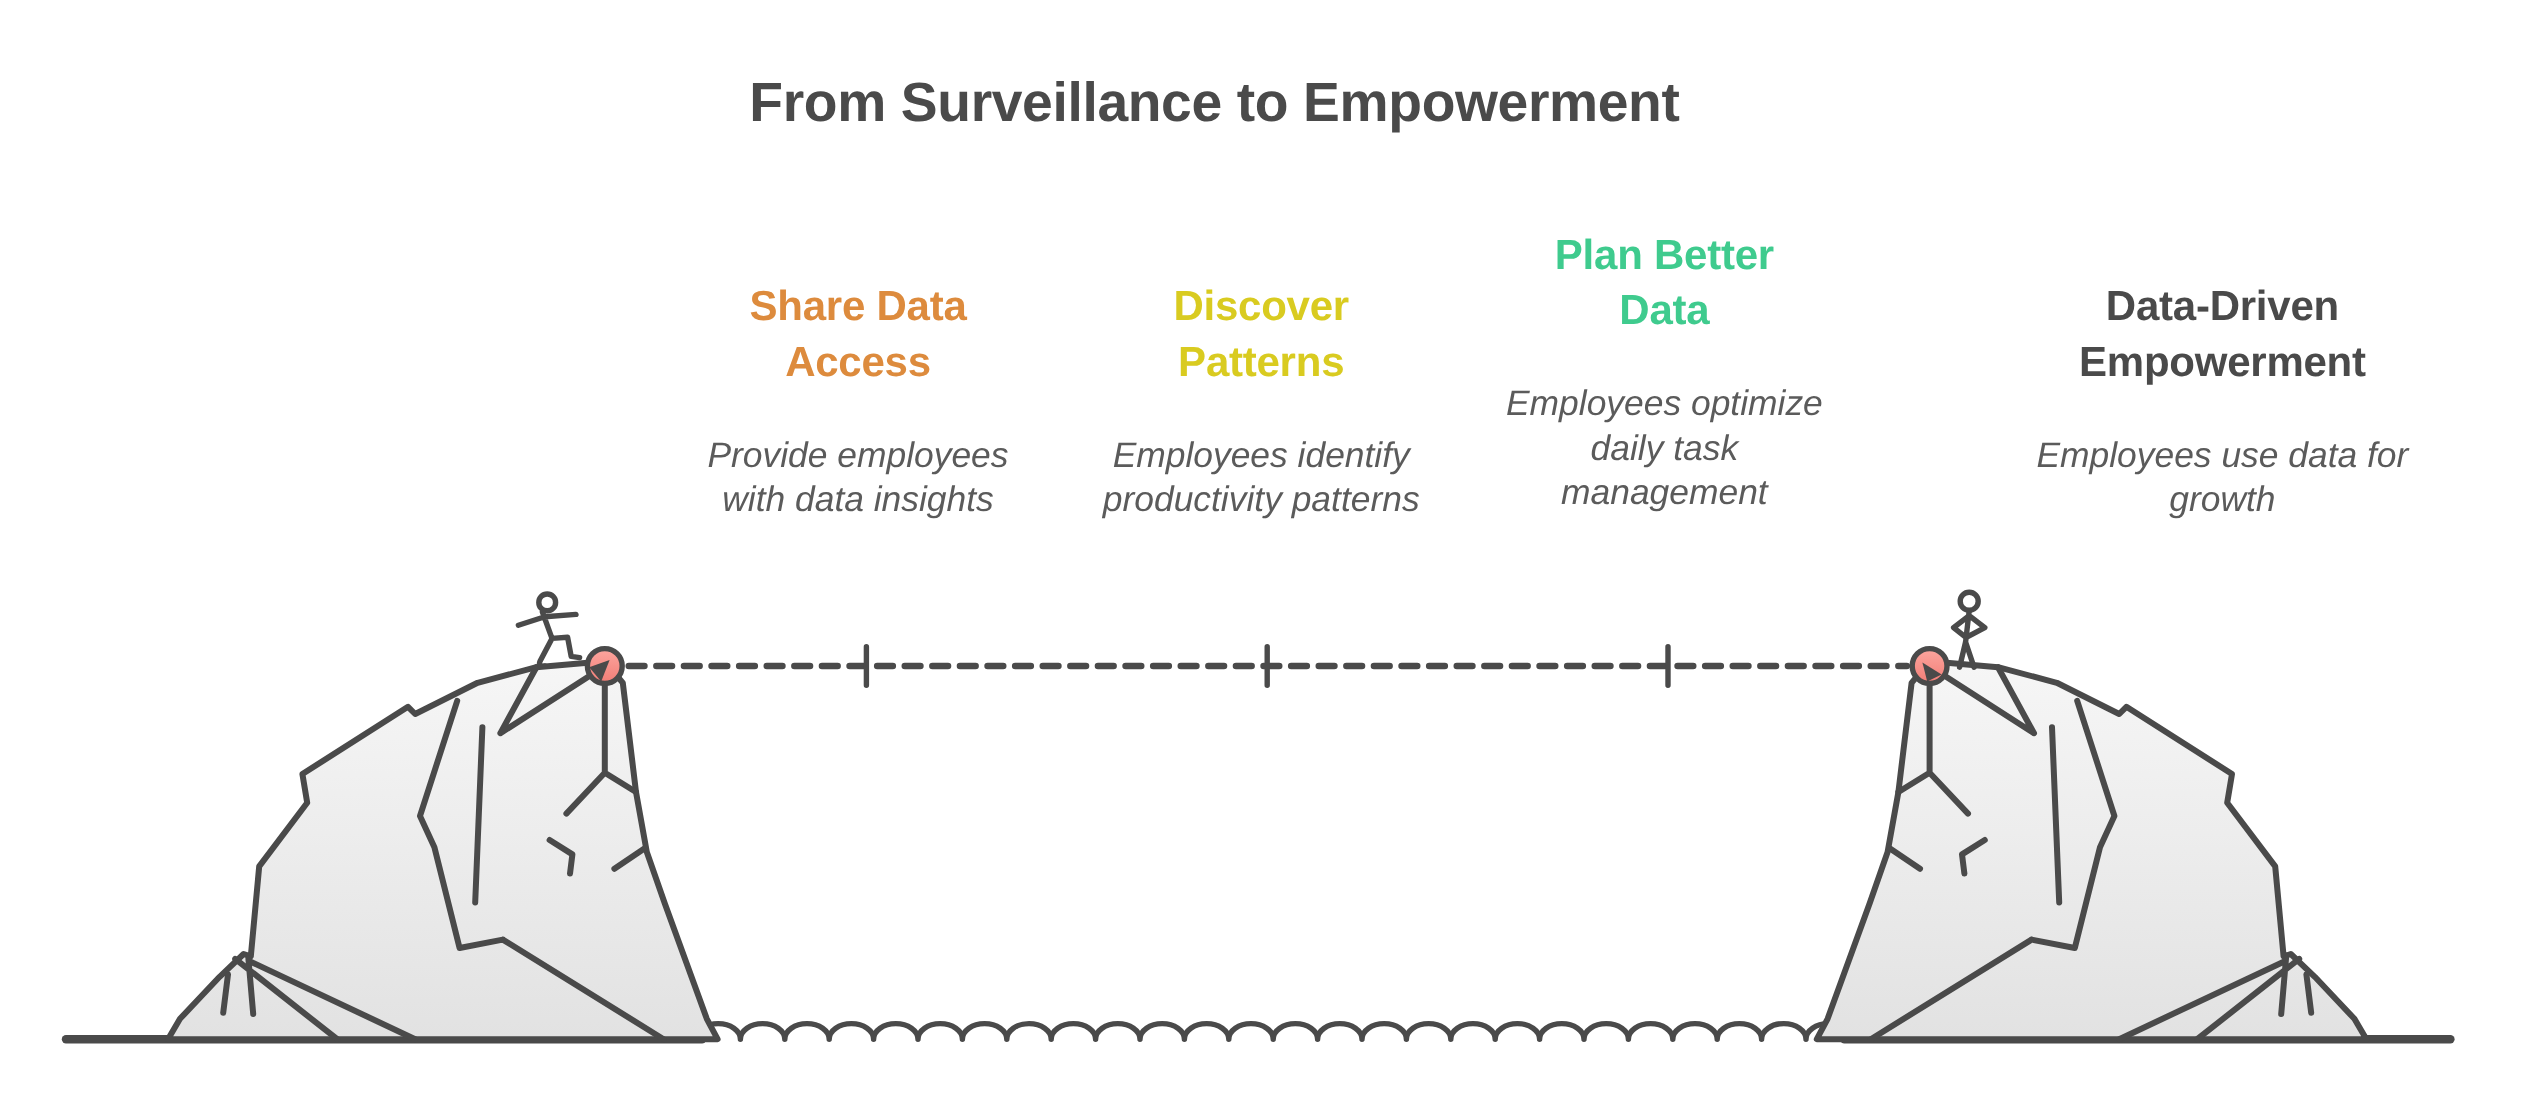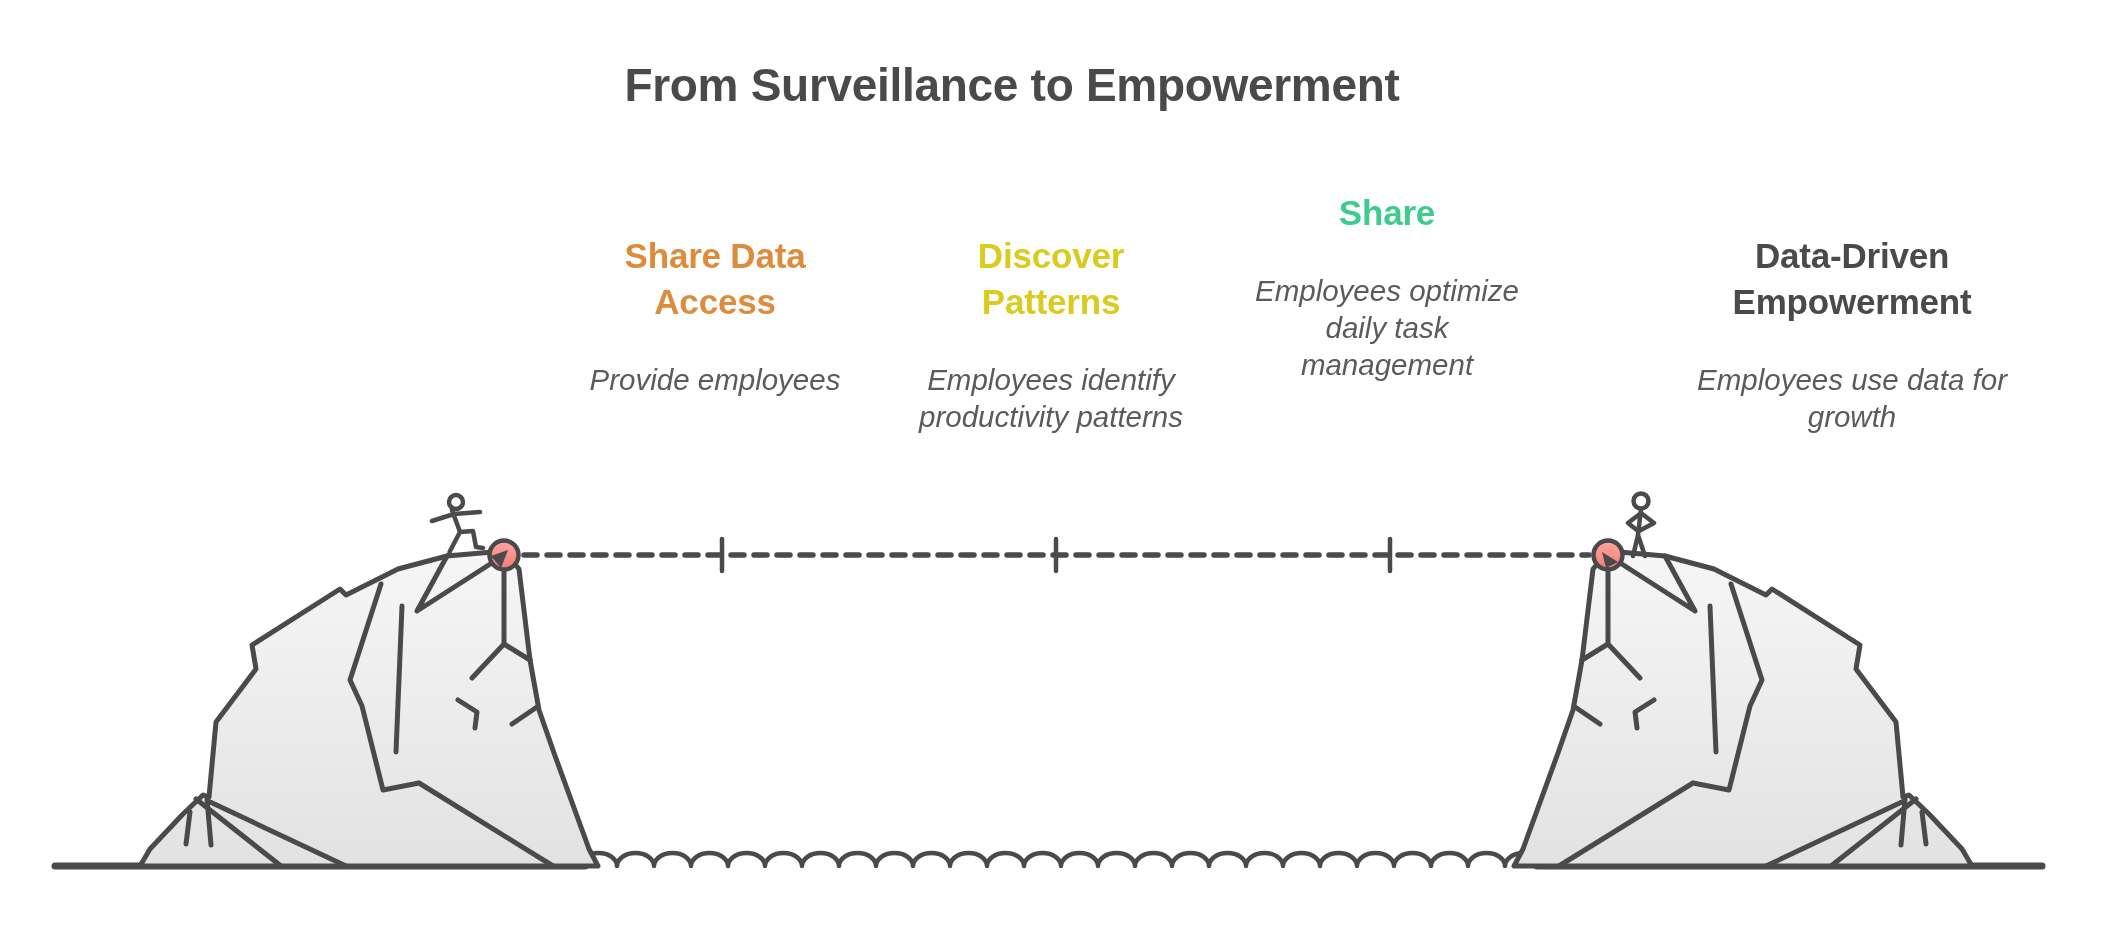--- a/index.html
+++ b/index.html
@@ -28,37 +28,39 @@
   <h1 class="page-title">From Surveillance to Empowerment</h1>
 
 
   <section class="stage stage-1">
     <h2 class="stage-title" style="color: rgb(221, 139, 61);">
       <span class="ln">Share Data</span>
       <span class="ln">Access</span>
     </h2>
     <p class="stage-desc">
       <span class="ln">Provide employees</span>
+      <span class="ln">with data insights</span>
     </p>
   </section>
 
   <section class="stage stage-2">
     <h2 class="stage-title" style="color: rgb(217, 203, 32);">
       <span class="ln">Discover</span>
       <span class="ln">Patterns</span>
     </h2>
     <p class="stage-desc">
       <span class="ln">Employees identify</span>
       <span class="ln">productivity patterns</span>
     </p>
   </section>
 
   <section class="stage stage-3">
     <h2 class="stage-title" style="color: rgb(63, 203, 142);">
-      <span class="ln">Share</span>
+      <span class="ln">Plan Better</span>
+      <span class="ln">Data</span>
     </h2>
     <p class="stage-desc">
       <span class="ln">Employees optimize</span>
       <span class="ln">daily task</span>
       <span class="ln">management</span>
     </p>
   </section>
 
   <section class="stage stage-4">
     <h2 class="stage-title" style="color: rgb(74, 74, 74);">

